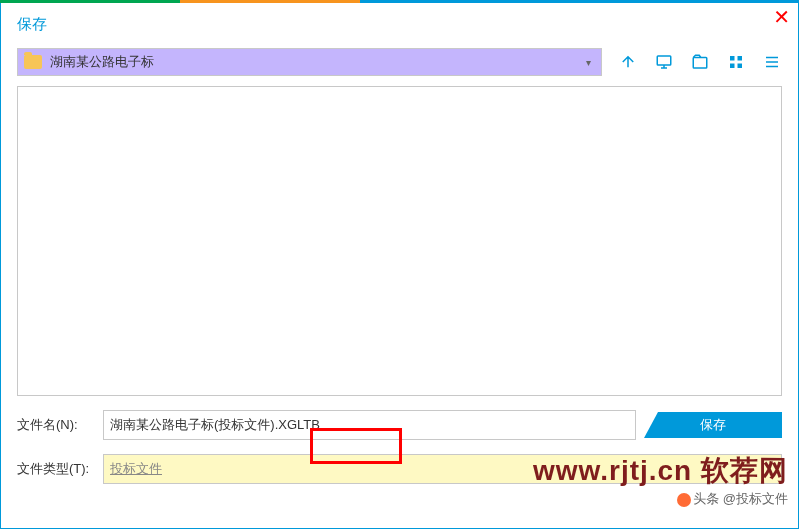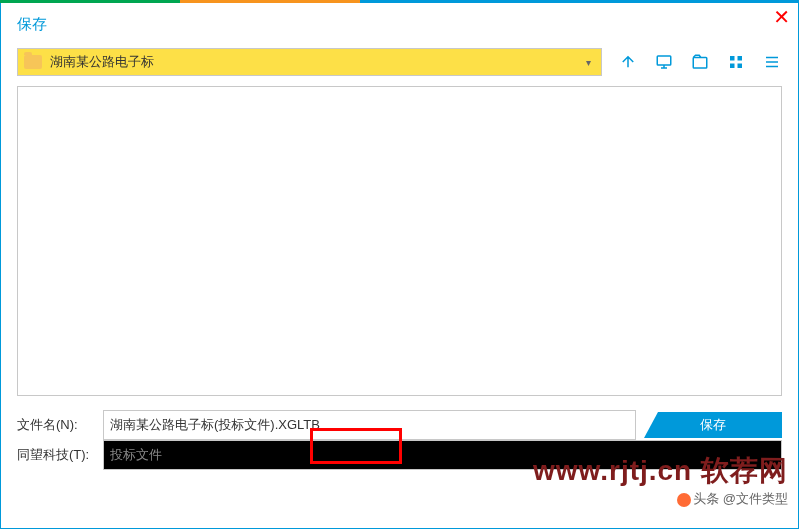--- a/index.html
+++ b/index.html
@@ -11,36 +11,36 @@
     .top-border .seg3 { background: #0099da; flex: 1; }
     
     .dialog { border: 1px solid #0099da; border-top: none; height: 526px; position: relative; }
     
     .close-btn { position: absolute; top: 2px; right: 8px; color: #ff0000; font-size: 20px; cursor: pointer; font-weight: 300; }
     
     .title { padding: 12px 16px 8px; color: #0099da; font-size: 15px; }
     
     .toolbar { display: flex; align-items: center; padding: 6px 16px 10px; gap: 16px; }
     
-    .path-combo { flex: 1; display: flex; align-items: center; border: 1px solid #c8c8c8; background: #fde047; height: 28px; padding: 0 6px; }
+    .path-combo { flex: 1; display: flex; align-items: center; border: 1px solid #c8c8c8; background: #c4b5fd; height: 28px; padding: 0 6px; }
     .folder-icon { width: 18px; height: 14px; background: #f7c558; border-radius: 2px; margin-right: 8px; position: relative; }
     .folder-icon::before { content: ''; position: absolute; top: -3px; left: 0; width: 8px; height: 3px; background: #f7c558; border-radius: 2px 2px 0 0; }
     .path-text { flex: 1; color: #333; font-size: 13px; }
     .combo-arrow { color: #666; font-size: 10px; padding: 0 4px; }
     
     .tb-icon { width: 20px; height: 20px; display: flex; align-items: center; justify-content: center; color: #0099da; cursor: pointer; }
     .tb-icon svg { width: 18px; height: 18px; }
     
     .file-area { margin: 0 16px; border: 1px solid #c8c8c8; height: 310px; background: #fff; }
     
     .bottom { padding: 14px 16px 0; }
-    .field-row { display: flex; align-items: center; gap: 8px; }
+    .field-row { display: flex; align-items: center; margin-bottom: 14px; gap: 8px; }
     .field-label { color: #333; font-size: 13px; width: 78px; }
     .field-input { flex: 1; height: 30px; border: 1px solid #c8c8c8; padding: 0 6px; font-size: 13px; color: #333; }
-    .field-input.readonly { color: #888; background: #000000; }
+    .field-input.readonly { color: #888; background: #fef9c3; text-decoration: underline; }
     
     .save-btn { width: 138px; height: 26px; background: #0099da; color: #fff; border: none; font-size: 13px; cursor: pointer; clip-path: polygon(14px 0, 100% 0, 100% 100%, 0 100%); }
     
     .red-box { position: absolute; border: 3px solid #ff0000; left: 309px; top: 425px; width: 92px; height: 36px; pointer-events: none; }
     
     .watermark { position: absolute; right: 10px; bottom: 20px; display: flex; flex-direction: column; align-items: flex-end; pointer-events: none; }
     .wm-main { font-size: 28px; font-weight: bold; color: #7f1d1d; letter-spacing: 1px; }
     .wm-sub { font-size: 13px; color: #666; }
     .wm-logo { width: 14px; height: 14px; background: #ff6b35; border-radius: 50%; display: inline-block; vertical-align: middle; margin-right: 2px; }
   </style>
@@ -99,24 +99,24 @@
 
   <div class="file-area"></div>
 
   <div class="bottom">
     <div class="field-row">
       <span class="field-label">文件名(N):</span>
       <input class="field-input" value="湖南某公路电子标(投标文件).XGLTB" style="">
       <button class="save-btn">保存</button>
     </div>
     <div class="field-row">
-      <span class="field-label">同望科技(T):</span>
+      <span class="field-label">文件类型(T):</span>
       <input class="field-input readonly" readonly="" value="投标文件" style="">
     </div>
   </div>
 
   <div class="red-box"></div>
 
   <div class="watermark">
     <div class="wm-main">www.rjtj.cn 软荐网</div>
-    <div class="wm-sub"><span class="wm-logo"></span><span>头条 @文件类型</span></div>
+    <div class="wm-sub"><span class="wm-logo"></span><span>头条 @投标文件</span></div>
   </div>
 </div>
 
 </body></html>

